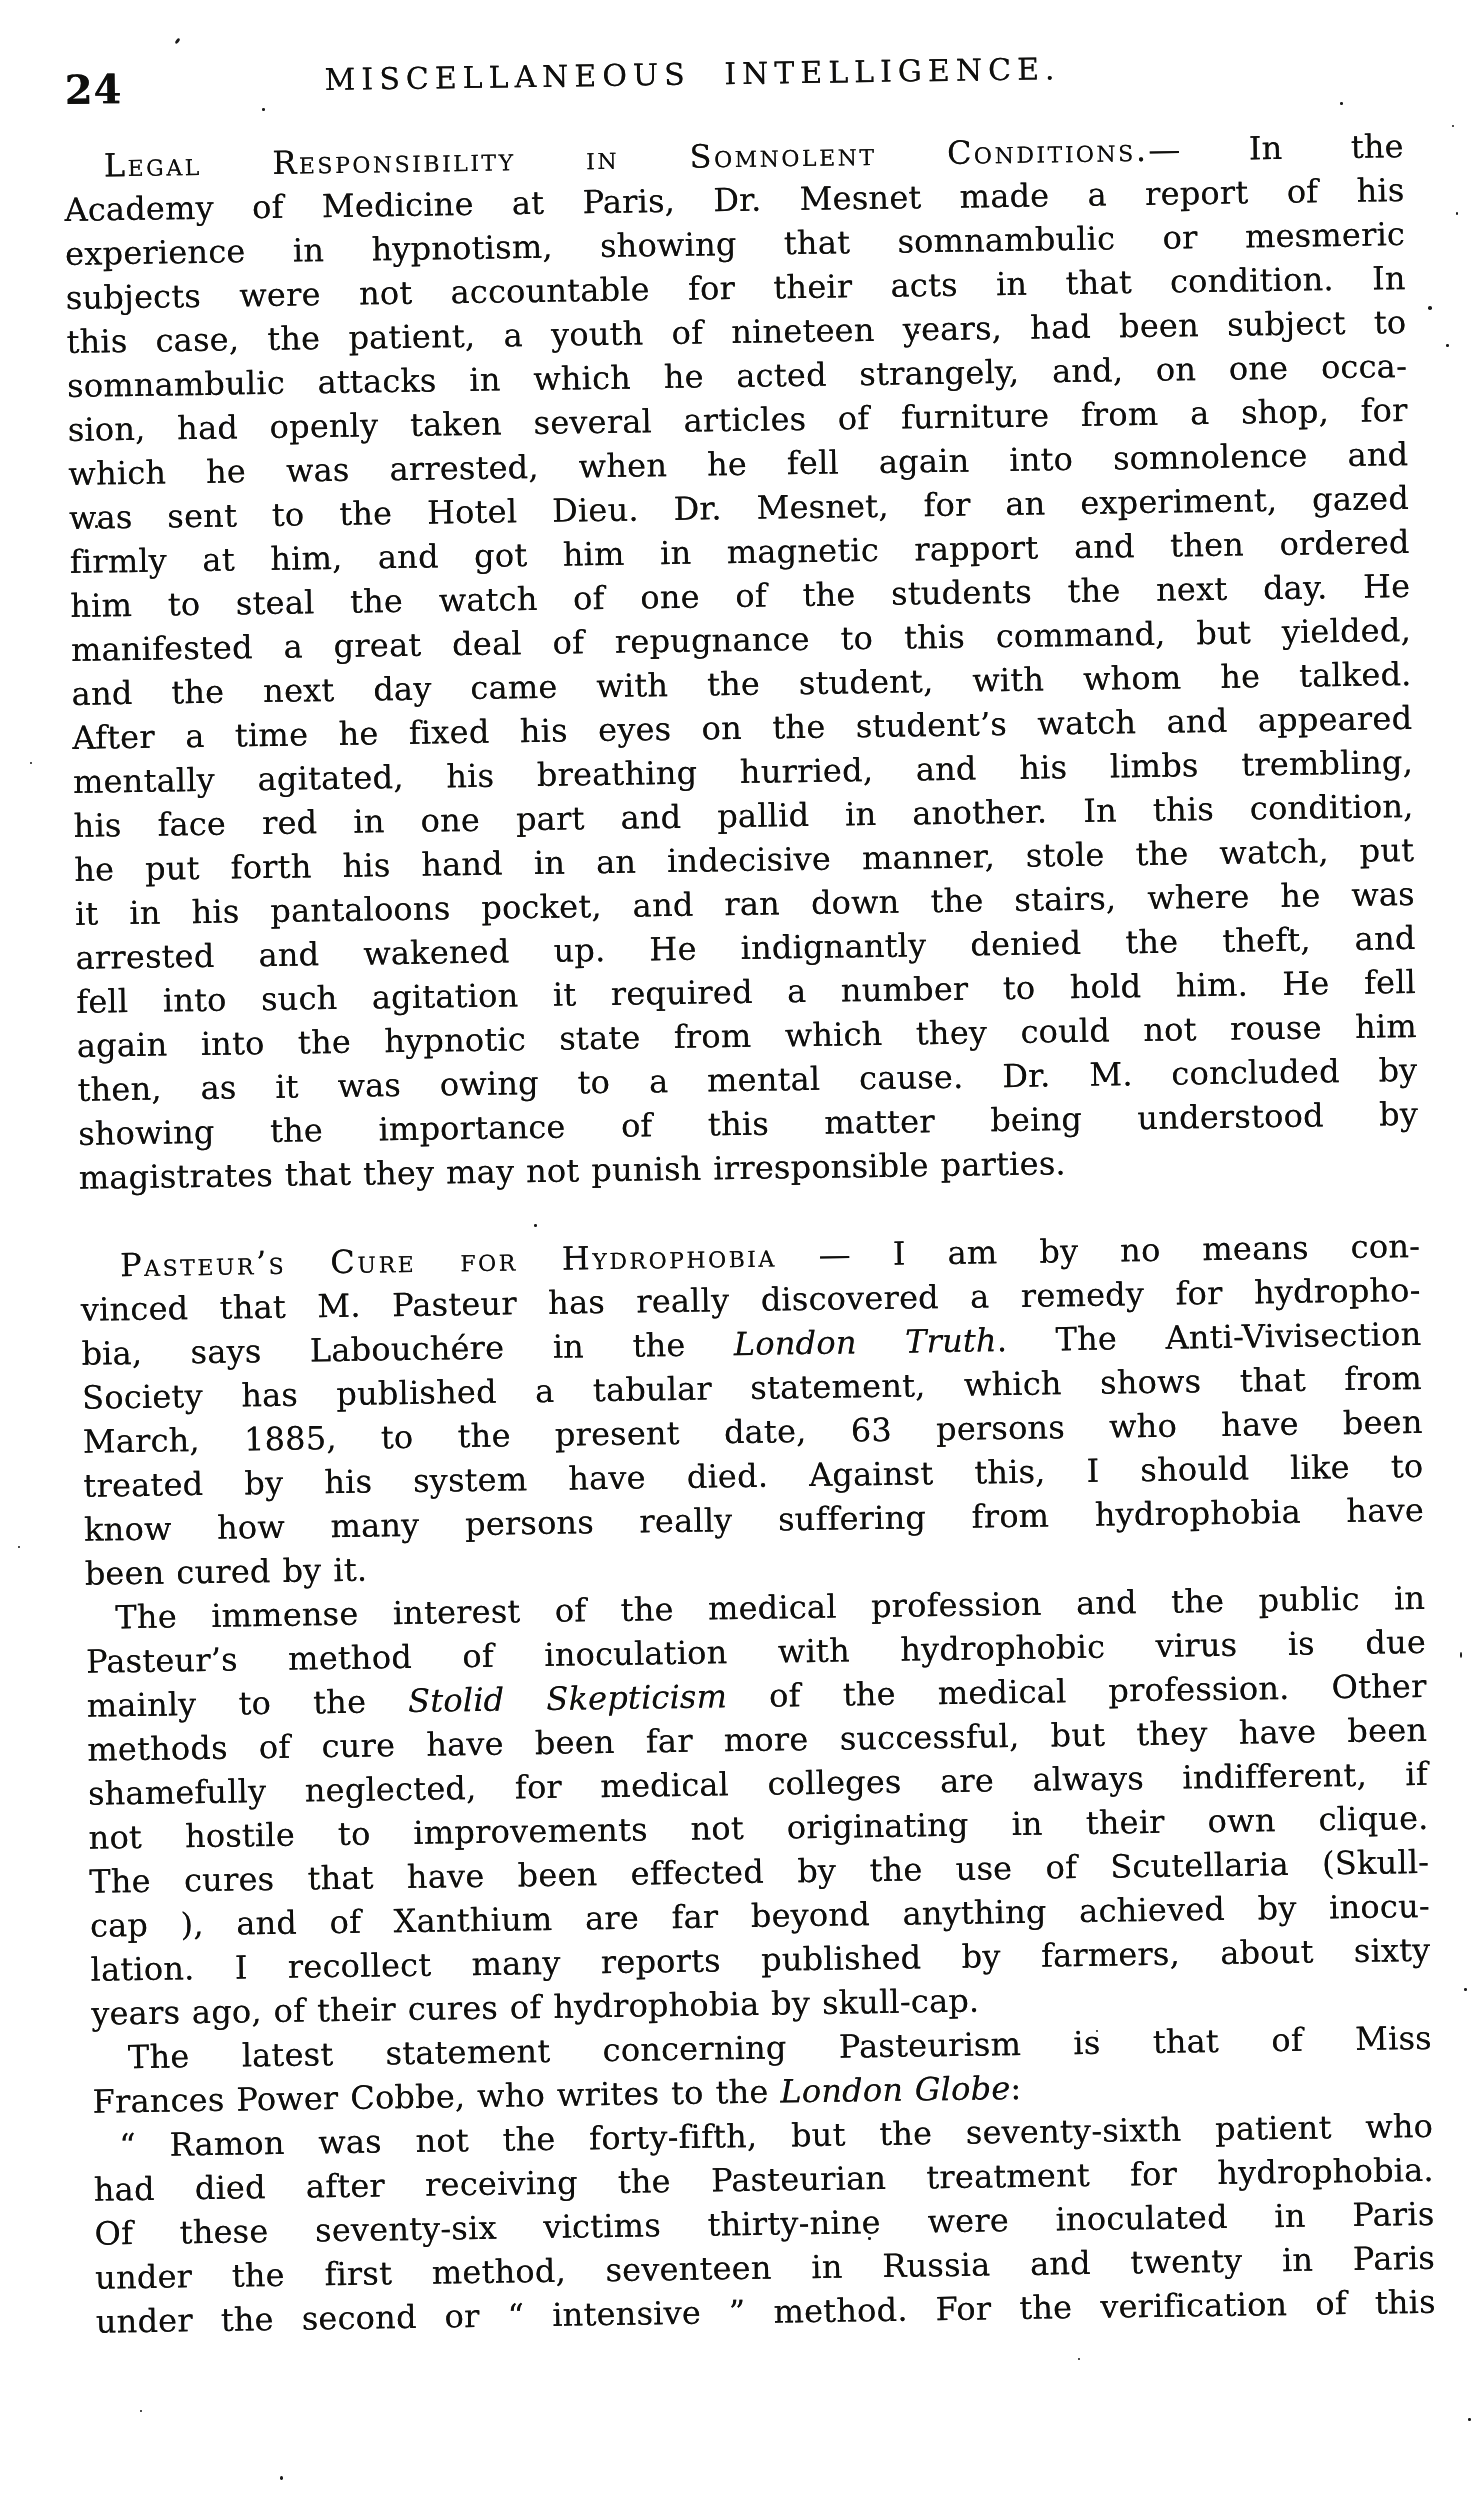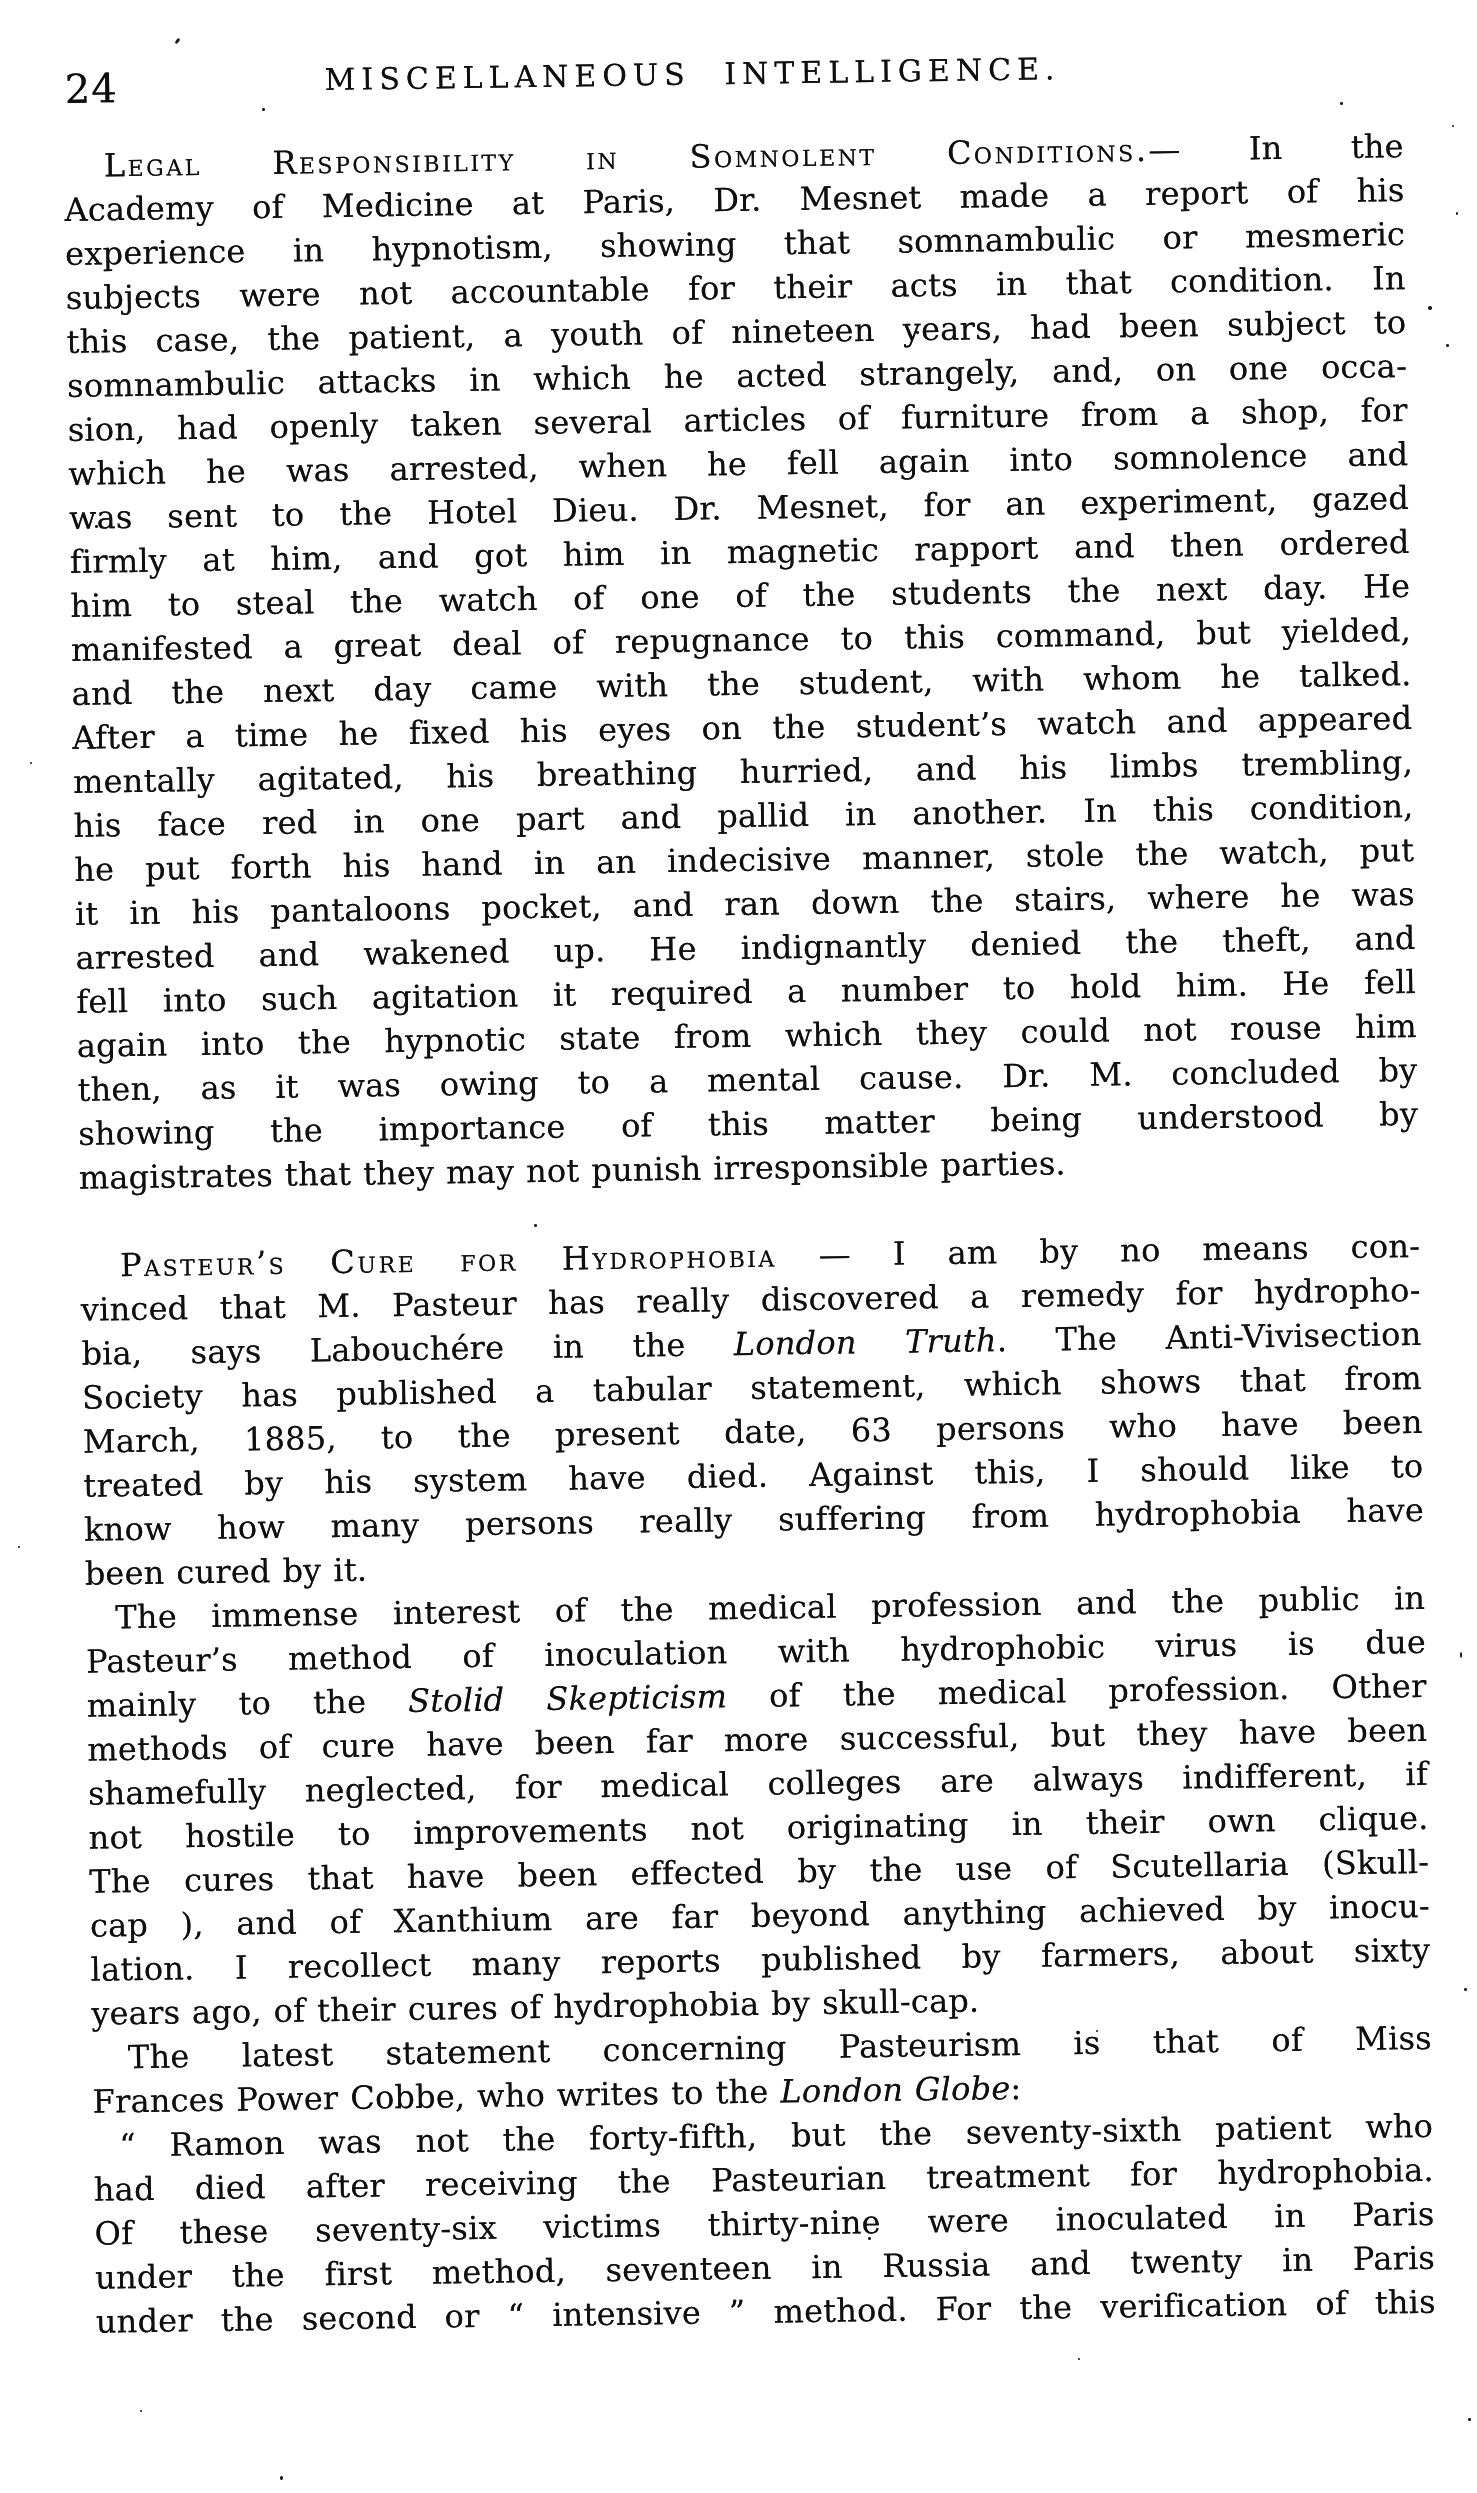--- a/index.html
+++ b/index.html
@@ -22,21 +22,21 @@
     width: 1340px;
     transform: rotate(-0.85deg);
     transform-origin: 0 0;
   }
   .page-header { position: relative; height: 0; }
   .page-number {
     position: absolute;
     left: 2px;
     top: 26px;
     font-size: 40px;
-    font-weight: 400;
+    font-weight: 700;
     letter-spacing: 1px;
     text-shadow: 0 0 0.6px rgba(0,0,0,0.75);
   }
   .running-header {
     position: absolute;
     left: 180px;
     top: 26px;
     width: 900px;
     text-align: center;
     font-size: 30px;

